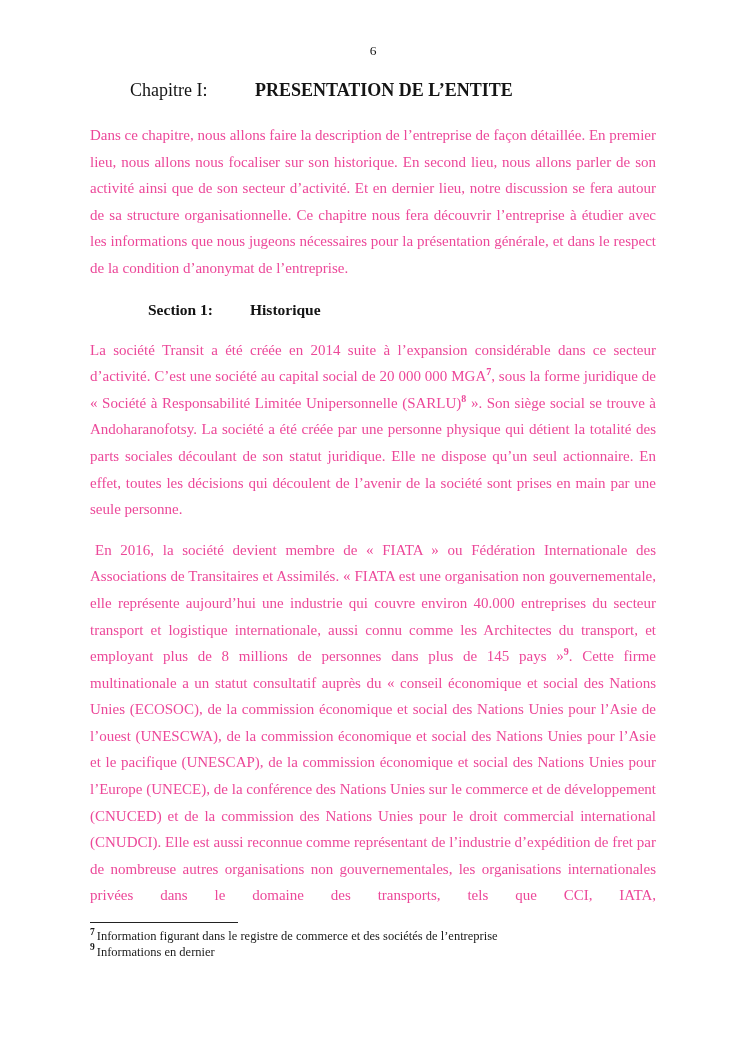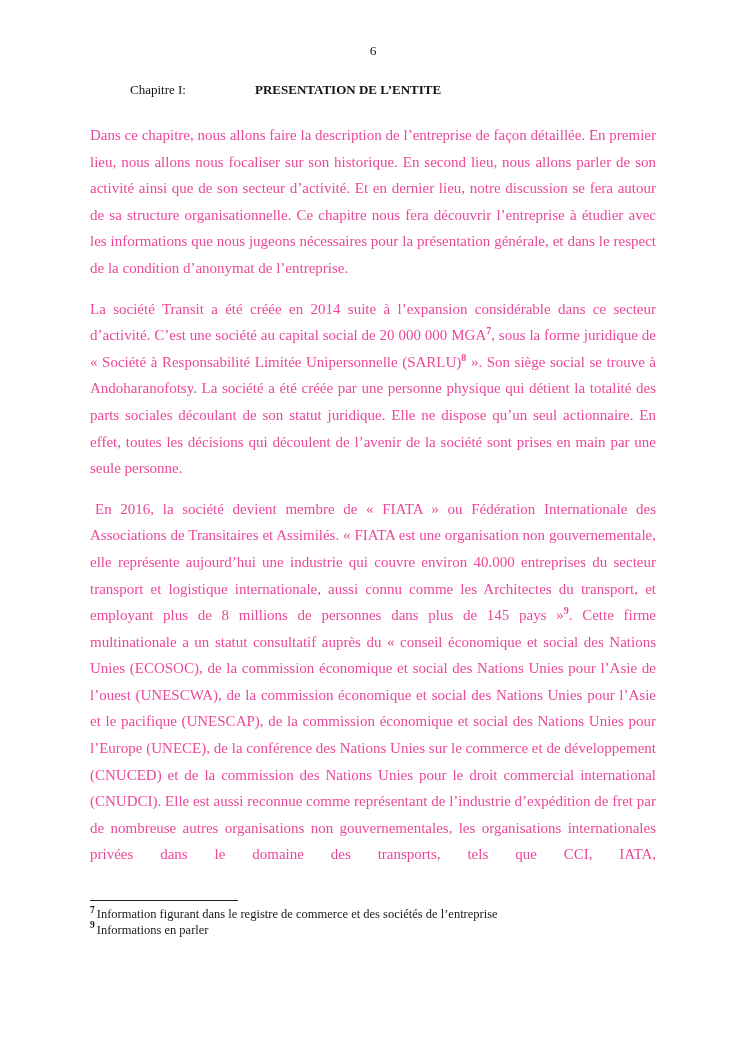--- a/index.html
+++ b/index.html
@@ -18,21 +18,21 @@
     padding: 43px 89px 0 90px;
     overflow: hidden;
   }
   .page-number {
     text-align: center;
     font-size: 13.5px;
     line-height: 16px;
   }
   .chapter-heading {
     margin: 19px 0 0 40px;
-    font-size: 13px;
+    font-size: 18px;
     font-weight: normal;
     line-height: 24px;
     white-space: nowrap;
   }
   .chapter-label {
     display: inline-block;
     width: 125px;
   }
   .chapter-title {
     font-weight: bold;
@@ -64,21 +64,21 @@
     display: inline-block;
     width: 102px;
   }
   .fnref {
     font-size: 10px;
     font-weight: bold;
     line-height: 0;
     vertical-align: super;
   }
   .footnotes {
-    margin-top: 32px;
+    margin-top: 13px;
   }
   .footnote-separator {
     width: 148px;
     border-top: 1.2px solid #222222;
     margin: 0 0 6px 0;
   }
   .footnote {
     font-size: 12.5px;
     line-height: 15.5px;
     color: #1a1a1a;
@@ -97,31 +97,34 @@
 <div class="page">
 
   <div class="page-number">6</div>
 
   <h1 class="chapter-heading">
     <span class="chapter-label">Chapitre I:</span><span class="chapter-title">PRESENTATION DE L’ENTITE</span>
   </h1>
 
   <p class="body-par first">Dans ce chapitre, nous allons faire la description de l’entreprise de façon détaillée. En premier lieu, nous allons nous focaliser sur son historique. En second lieu, nous allons parler de son activité ainsi que de son secteur d’activité. Et en dernier lieu, notre discussion se fera autour de sa structure organisationnelle.  Ce chapitre nous fera découvrir l’entreprise à étudier avec les informations que nous jugeons nécessaires pour la présentation générale, et dans le respect de la condition d’anonymat de l’entreprise.</p>
 
+  <h2 class="section-heading">
+    <span class="section-label">Section 1:</span><span class="section-title">Historique</span>
+  </h2>
 
   <p class="body-par">La société Transit a été créée en 2014 suite à l’expansion considérable dans ce secteur d’activité. C’est une société au capital social de 20 000 000 MGA<sup class="fnref">7</sup>, sous la forme juridique de « Société à Responsabilité Limitée Unipersonnelle (SARLU)<sup class="fnref">8</sup> ». Son siège social se trouve à Andoharanofotsy. La société a été créée par une personne physique qui détient la totalité des parts sociales découlant de son statut juridique. Elle ne dispose qu’un seul actionnaire. En effet, toutes les décisions qui découlent de l’avenir de la société sont prises en main par une seule personne.</p>
 
   <p class="body-par continued slight-indent">En 2016, la société devient membre de « FIATA » ou Fédération Internationale des Associations de Transitaires et Assimilés. « FIATA est une organisation non gouvernementale, elle représente aujourd’hui une industrie qui couvre environ 40.000 entreprises du secteur transport et logistique internationale, aussi connu comme les Architectes du transport, et employant plus de 8 millions de personnes dans plus de 145 pays »<sup class="fnref">9</sup>. Cette firme multinationale a un statut consultatif auprès du « conseil économique et social des Nations Unies (ECOSOC), de la commission économique et social des Nations Unies pour l’Asie de l’ouest (UNESCWA), de la commission économique et social des Nations Unies pour l’Asie et le pacifique (UNESCAP), de la commission économique et social des Nations Unies pour l’Europe (UNECE), de la conférence des Nations Unies sur le commerce et de développement (CNUCED) et de la commission des Nations Unies pour le droit commercial international (CNUDCI). Elle est aussi reconnue comme représentant de l’industrie d’expédition de fret par de nombreuse autres organisations non gouvernementales, les organisations internationales privées dans le domaine des transports, tels que CCI, IATA,</p>
 
   <div class="footnotes">
     <div class="footnote-separator"></div>
 
     <div class="footnote">
       <sup class="fnmark">7</sup><span>Information figurant dans le registre de commerce et des sociétés de l’entreprise</span>
     </div>
 
 
     <div class="footnote">
-      <sup class="fnmark">9</sup><span>Informations en parler</span>
+      <sup class="fnmark">9</sup><span>Informations en dernier</span>
     </div>
   </div>
 
 </div>
 
 </body></html>

